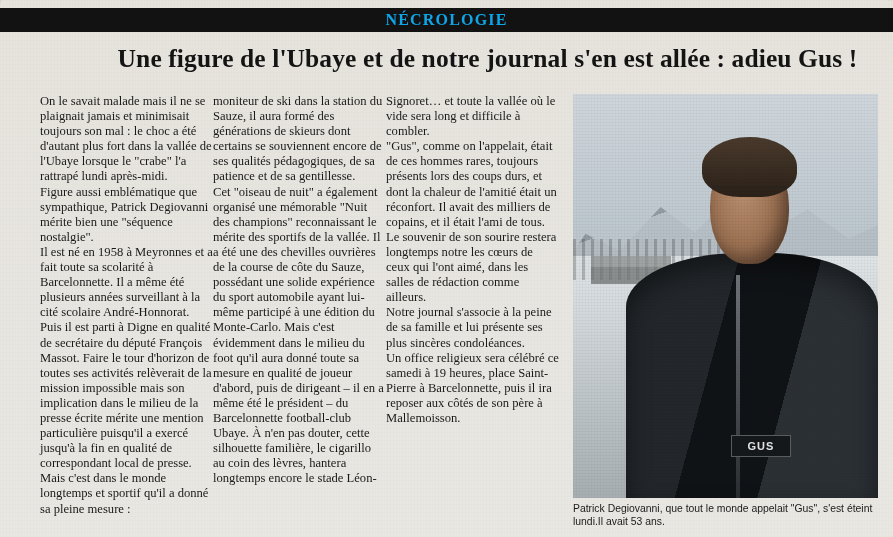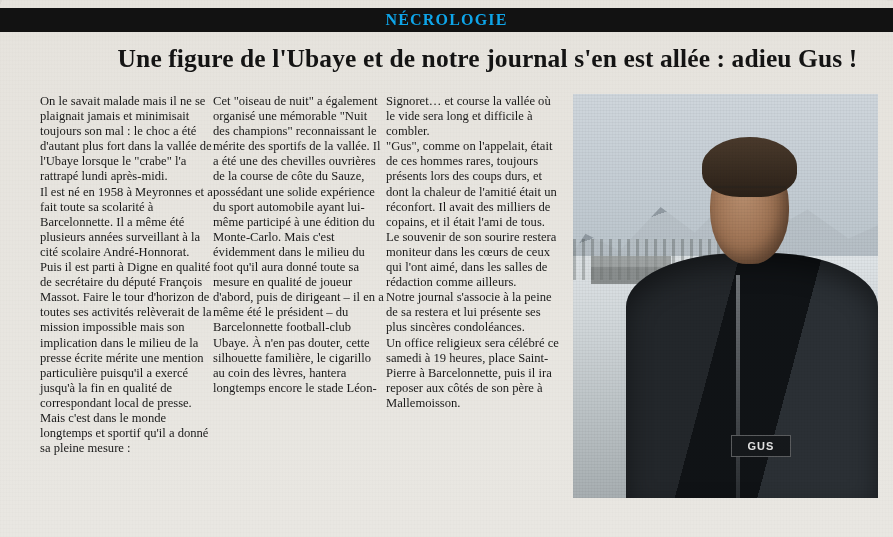--- a/index.html
+++ b/index.html
@@ -240,31 +240,33 @@
 
   <div class="rubric-bar">
     <div class="label">NÉCROLOGIE</div>
   </div>
 
   <div class="headline">Une figure de l'Ubaye et de notre journal s'en est allée : adieu Gus !</div>
 
   <div class="columns">
     <div class="col">
         <p>On le savait malade mais il ne se plaignait jamais et minimisait toujours son mal : le choc a été d'autant plus fort dans la vallée de l'Ubaye lorsque le "crabe" l'a rattrapé lundi après-midi.</p>
+        <p>Figure aussi emblématique que sympathique, Patrick Degiovanni mérite bien une "séquence nostalgie".</p>
         <p>Il est né en 1958 à Meyronnes et a fait toute sa scolarité à Barcelonnette. Il a même été plusieurs années surveillant à la cité scolaire André-Honnorat. Puis il est parti à Digne en qualité de secrétaire du député François Massot. Faire le tour d'horizon de toutes ses activités relèverait de la mission impossible mais son implication dans le milieu de la presse écrite mérite une mention particulière puisqu'il a exercé jusqu'à la fin en qualité de correspondant local de presse.</p>
         <p>Mais c'est dans le monde longtemps et sportif qu'il a donné sa pleine mesure :</p>
       </div>
     <div class="col">
+        <p>moniteur de ski dans la station du Sauze, il aura formé des générations de skieurs dont certains se souviennent encore de ses qualités pédagogiques, de sa patience et de sa gentillesse.</p>
         <p>Cet "oiseau de nuit" a également organisé une mémorable "Nuit des champions" reconnaissant le mérite des sportifs de la vallée. Il a été une des chevilles ouvrières de la course de côte du Sauze, possédant une solide expérience du sport automobile ayant lui-même participé à une édition du Monte-Carlo. Mais c'est évidemment dans le milieu du foot qu'il aura donné toute sa mesure en qualité de joueur d'abord, puis de dirigeant – il en a même été le président – du Barcelonnette football-club Ubaye. À n'en pas douter, cette silhouette familière, le cigarillo au coin des lèvres, hantera longtemps encore le stade Léon-</p>
       </div>
     <div class="col">
-        <p>Signoret… et course la vallée où le vide sera long et difficile à combler.</p>
+        <p>Signoret… et toute la vallée où le vide sera long et difficile à combler.</p>
         <p>"Gus", comme on l'appelait, était de ces hommes rares, toujours présents lors des coups durs, et dont la chaleur de l'amitié était un réconfort. Il avait des milliers de copains, et il était l'ami de tous.</p>
-        <p>Le souvenir de son sourire restera moniteur dans les cœurs de ceux qui l'ont aimé, dans les salles de rédaction comme ailleurs.</p>
-        <p>Notre journal s'associe à la peine de sa restera et lui présente ses plus sincères condoléances.</p>
+        <p>Le souvenir de son sourire restera longtemps notre les cœurs de ceux qui l'ont aimé, dans les salles de rédaction comme ailleurs.</p>
+        <p>Notre journal s'associe à la peine de sa famille et lui présente ses plus sincères condoléances.</p>
         <p>Un office religieux sera célébré ce samedi à 19 heures, place Saint-Pierre à Barcelonnette, puis il ira reposer aux côtés de son père à Mallemoisson.</p>
       </div>
   </div>
 
   <div class="photo-wrap">
     <div class="photo">
       <div class="sky"></div>
       <div class="mountain"></div>
       <div class="snowfield"></div>
       <div class="treeline"></div>
@@ -277,13 +279,14 @@
         <div class="hair"></div>
         <div class="glasses"></div>
         <div class="name-patch">
           <span>GUS</span>
         </div>
       </div>
       <div class="photo-grain"></div>
     </div>
   </div>
 
+  <div class="caption">Patrick Degiovanni, que tout le monde appelait "Gus", s'est éteint lundi.Il avait 53 ans.</div>
 </div>
 
 </body></html>

